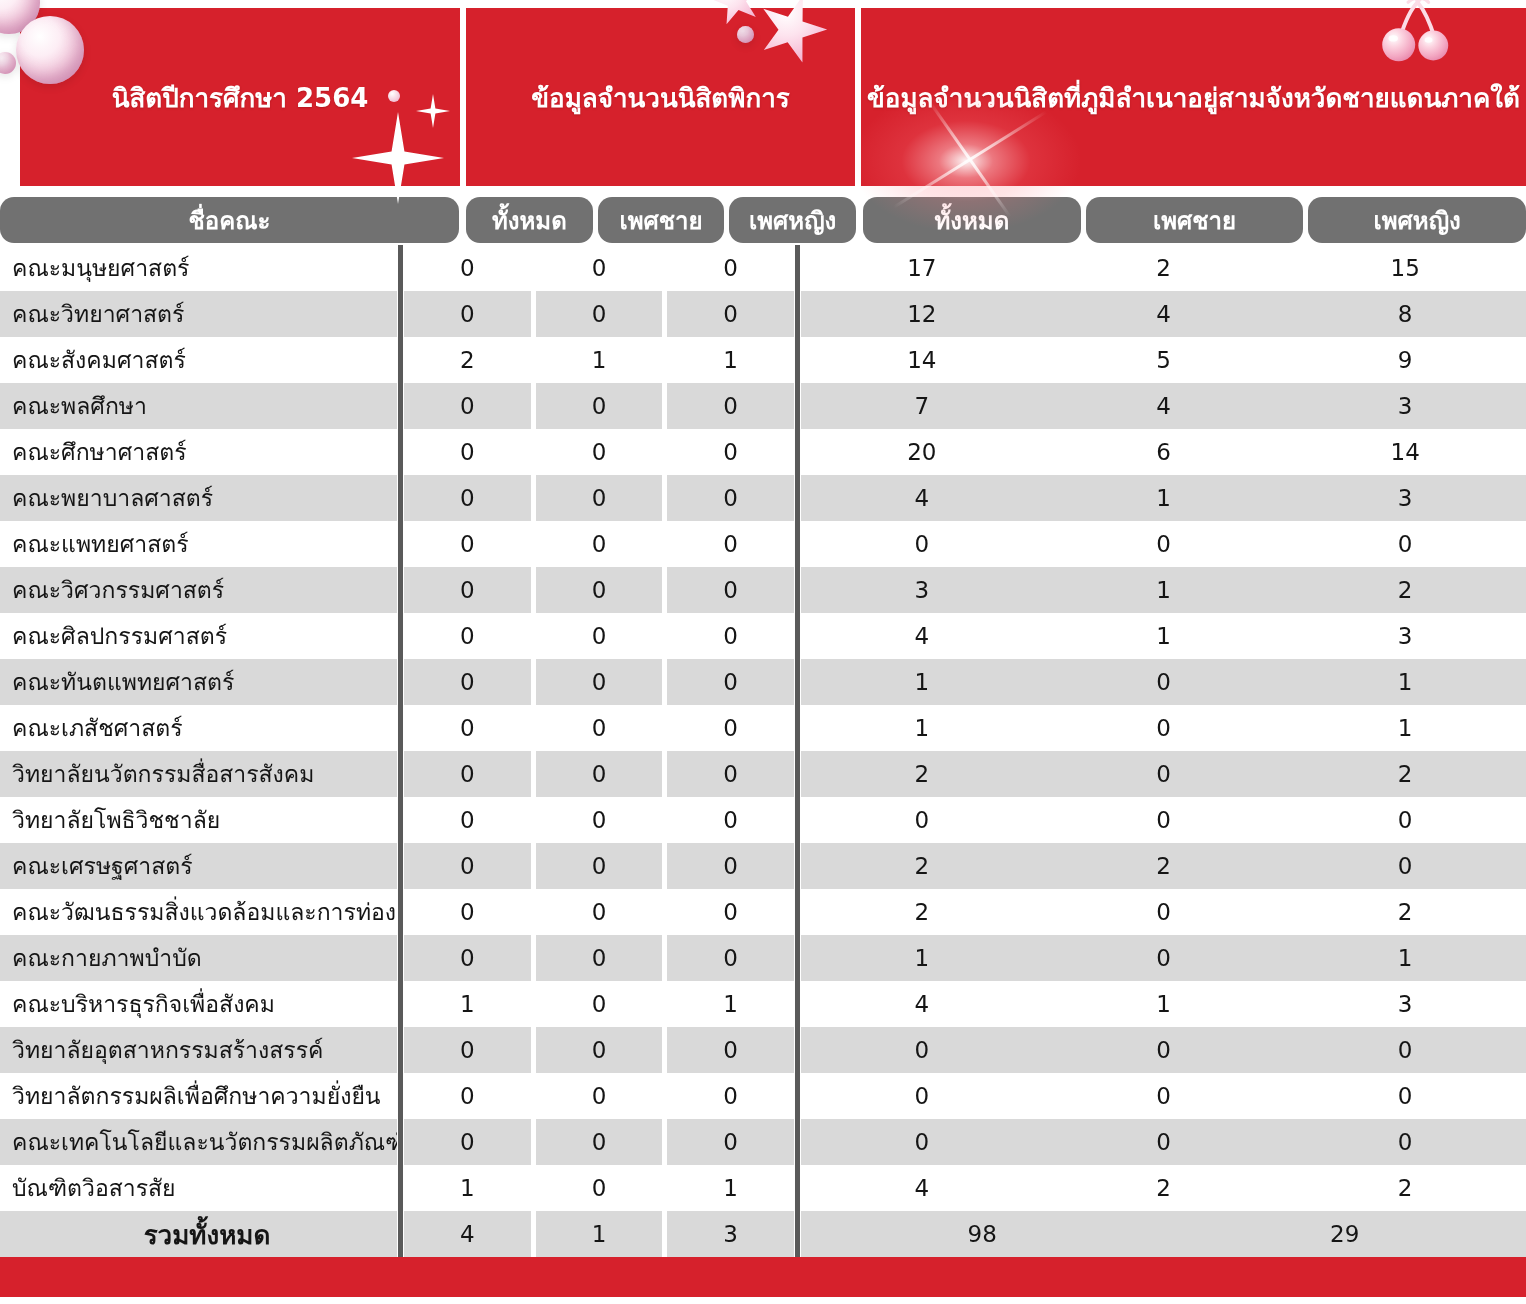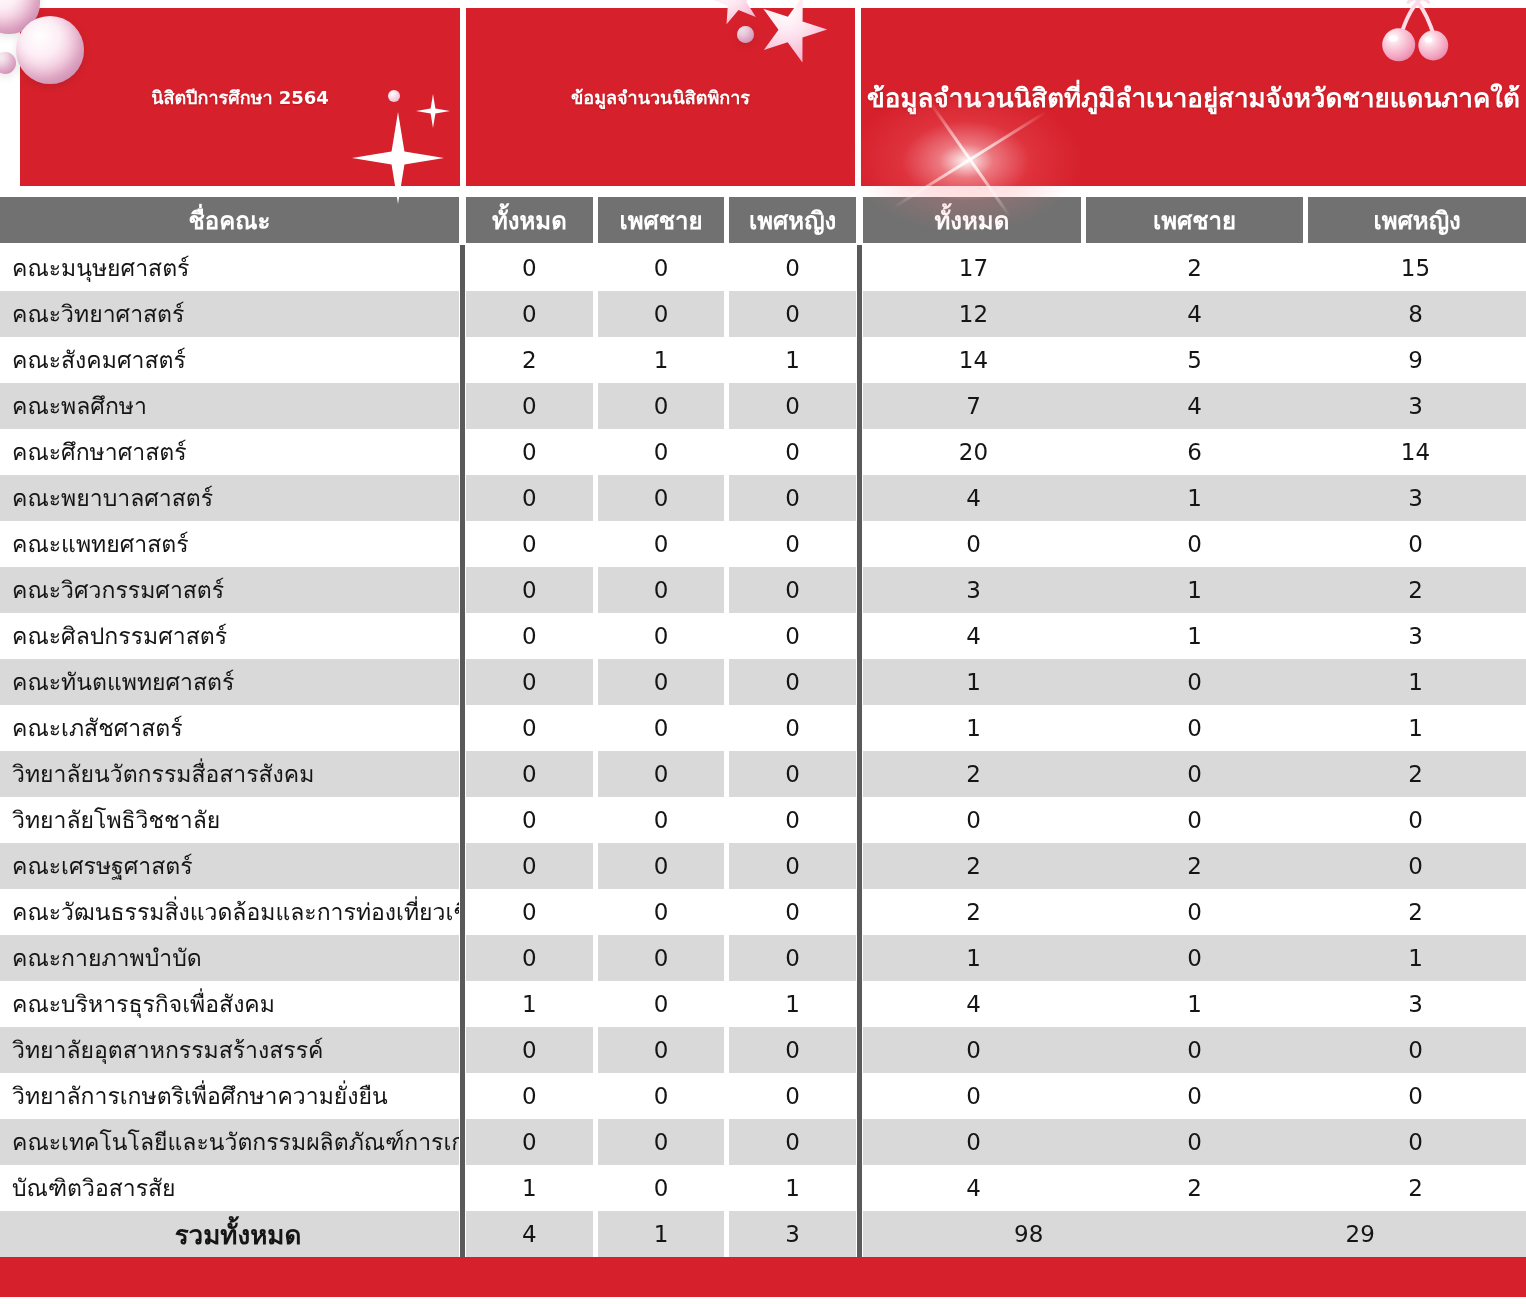--- a/index.html
+++ b/index.html
@@ -15,21 +15,21 @@
     overflow:hidden;font-family:"DejaVu Sans","Liberation Sans",sans-serif;color:var(--ink);
   }
   
   .headers{position:absolute;top:8px;left:0;right:0;height:178px;}
   .hdr{position:absolute;top:0;bottom:0;background:var(--red);}
   .hdr-1{left:20px;width:440px;}
   .hdr-2{left:466px;width:389px;}
   .hdr-3{left:861px;right:0;}
   .hdr-title{
     position:absolute;left:0;right:0;top:50%;transform:translateY(-50%);
-    text-align:center;color:#fff;font-weight:bold;font-size:18px;white-space:nowrap;
+    text-align:center;color:#fff;font-weight:bold;font-size:26px;white-space:nowrap;
     text-shadow:0 1px 2px rgba(120,0,10,.35);
   }
   .hdr-3 .hdr-title{font-size:26px;}
   
   .pearl{
     position:absolute;border-radius:50%;z-index:5;
     background:radial-gradient(circle at 35% 30%,#ffffff 0%,#fdeef5 30%,#f3cadd 58%,#e4a9c8 80%,#d194ba 100%);
     box-shadow:inset -6px -8px 14px rgba(186,115,158,.45),0 3px 8px rgba(0,0,0,.10);
   }
   .pearl-1{left:16px;top:16px;width:68px;height:68px;}
@@ -56,29 +56,29 @@
   .flare{
     position:absolute;left:846px;top:86px;width:240px;height:150px;z-index:4;pointer-events:none;
     background:radial-gradient(ellipse at center,rgba(255,255,255,.95) 0%,rgba(255,190,195,.55) 16%,rgba(255,120,130,.20) 38%,rgba(255,120,130,0) 68%);
   }
   .ray{position:absolute;z-index:4;height:3px;background:linear-gradient(to right,rgba(255,255,255,0),rgba(255,255,255,.9),rgba(255,255,255,0));}
   .ray-1{left:880px;top:158px;width:180px;transform:rotate(-32deg);}
   .ray-2{left:900px;top:158px;width:140px;transform:rotate(55deg);}
   
   .colrow{position:absolute;top:197px;left:0;right:0;height:46px;display:flex;}
   .ch{background:var(--hdr-gray);color:#fff;font-weight:bold;font-size:24px;
-      display:flex;align-items:center;justify-content:center;white-space:nowrap;}
+      display:flex;align-items:center;justify-content:center;white-space:nowrap;border-radius:14px;}
   .ch-name{width:459px;margin-right:7px;}
   .group-mid{width:390px;display:flex;gap:5px;margin-right:7px;}
   .group-right{flex:1;display:flex;gap:5px;}
   .group-mid .ch,.group-right .ch{flex:1;}
   
   .tbody{position:absolute;top:245px;left:0;right:0;}
   .trow{display:flex;height:46px;}
-  .cell-name{width:459px;display:flex;align-items:center;padding-left:12px;box-sizing:border-box;
+  .cell-name{width:397px;display:flex;align-items:center;padding-left:12px;box-sizing:border-box;
              font-size:23px;white-space:nowrap;overflow:hidden;}
   .vdiv{width:5px;margin:0 1px;background:var(--divider);align-self:stretch;}
   .mid{width:390px;display:flex;gap:5px;}
   .right{flex:1;display:flex;}
   .num{flex:1;display:flex;align-items:center;justify-content:center;font-size:23px;}
   .trow.alt .cell-name,.trow.alt .num{background:var(--stripe);}
   
   .total .cell-name{justify-content:center;padding-left:17px;font-weight:bold;font-size:26px;}
   
   .footer-bar{position:absolute;left:0;top:1257px;width:100%;height:40px;background:var(--red);}
@@ -410,21 +410,21 @@
       <div class="num">0</div>
     </div>
     <div class="vdiv"></div>
     <div class="right">
       <div class="num">0</div>
       <div class="num">0</div>
       <div class="num">0</div>
     </div>
   </div>
       <div class="trow">
-    <div class="cell-name">วิทยาลัการเกษตริเพื่อศึกษาความยั่งยืน</div>
+    <div class="cell-name">วิทยาลัตกรรมผลิเพื่อศึกษาความยั่งยืน</div>
     <div class="vdiv"></div>
     <div class="mid">
       <div class="num">0</div>
       <div class="num">0</div>
       <div class="num">0</div>
     </div>
     <div class="vdiv"></div>
     <div class="right">
       <div class="num">0</div>
       <div class="num">0</div>

